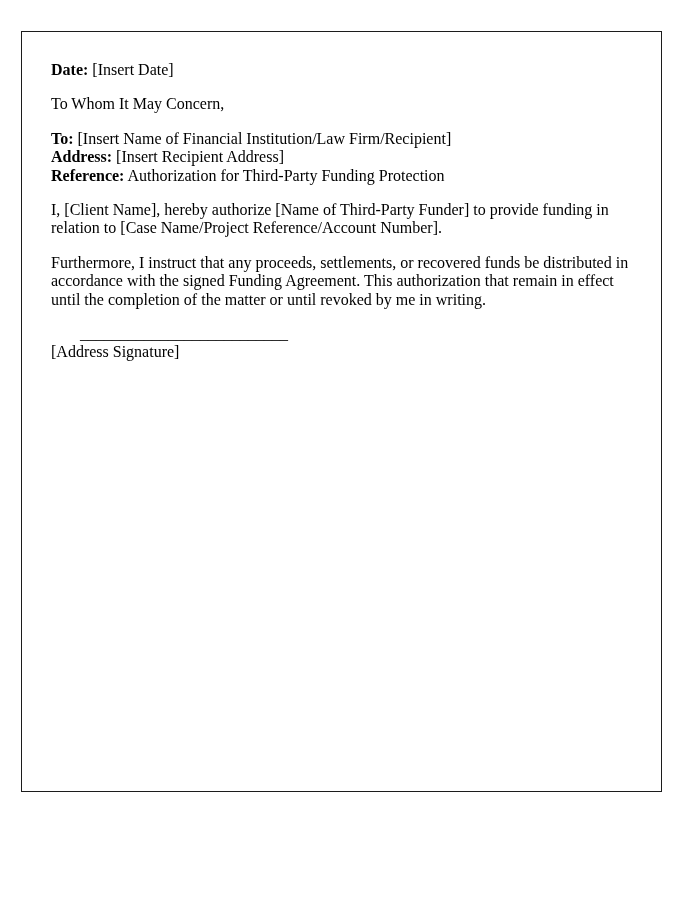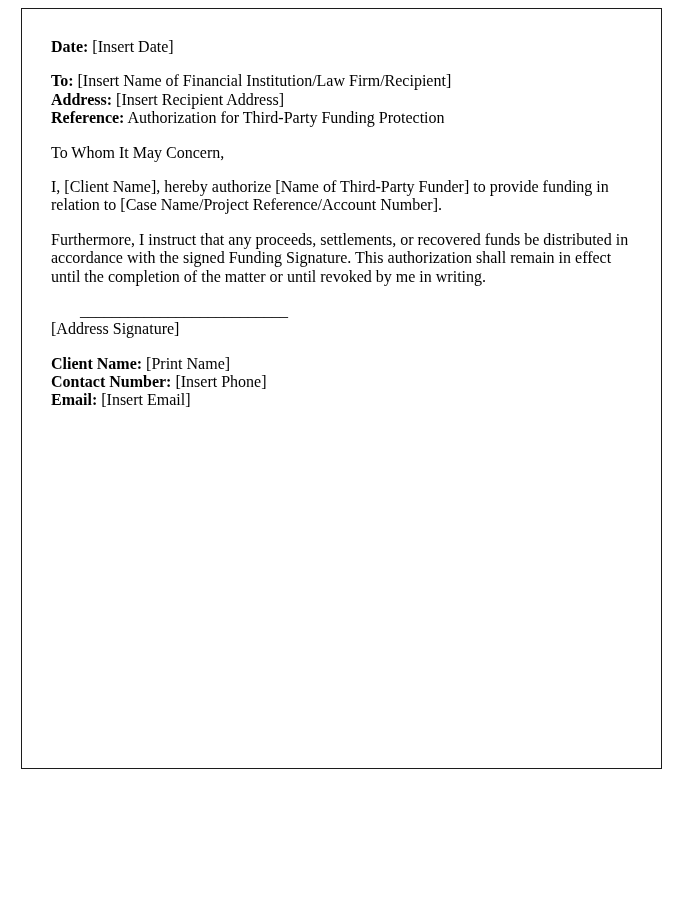--- a/index.html
+++ b/index.html
@@ -10,21 +10,21 @@
   body {
     width: 700px;
     height: 900px;
     position: relative;
     font-family: "Liberation Serif", serif;
     color: #000000;
   }
   .page-frame {
     position: absolute;
     left: 21px;
-    top: 8px;
+    top: 31px;
     width: 641px;
     height: 761px;
     box-sizing: border-box;
     border: 1.5px solid #1c1c1c;
     background: #ffffff;
   }
   .letter {
     padding: 13px 20px 0 29px;
     font-size: 16px;
     line-height: 1.15;
@@ -42,34 +42,31 @@
   }
 </style>
 </head>
 <body>
 
 <div class="page-frame">
   <div class="letter">
 
     <p><strong>Date:</strong> <span>[Insert Date]</span></p>
 
+    <p>To Whom It May Concern,</p>
+
     <p><strong>To:</strong> <span>[Insert Name of Financial Institution/Law Firm/Recipient]</span><br>
       <strong>Address:</strong> <span>[Insert Recipient Address]</span><br>
       <strong>Reference:</strong> <span>Authorization for Third-Party Funding Protection</span></p>
 
-    <p>To Whom It May Concern,</p>
-
     <p>I, [Client Name], hereby authorize [Name of Third-Party Funder] to provide funding in relation to [Case Name/Project Reference/Account Number].</p>
 
 
-    <p>Furthermore, I instruct that any proceeds, settlements, or recovered funds be distributed in accordance with the signed Funding Signature. This authorization shall remain in effect until the completion of the matter or until revoked by me in writing.</p>
+    <p>Furthermore, I instruct that any proceeds, settlements, or recovered funds be distributed in accordance with the signed Funding Agreement. This authorization that remain in effect until the completion of the matter or until revoked by me in writing.</p>
 
 
 
     <p><span class="sig-line">__________________________</span><br>
       <span>[Address Signature]</span></p>
 
-    <p><strong>Client Name:</strong> <span>[Print Name]</span><br>
-      <strong>Contact Number:</strong> <span>[Insert Phone]</span><br>
-      <strong>Email:</strong> <span>[Insert Email]</span></p>
 
   </div>
 </div>
 
 </body></html>

